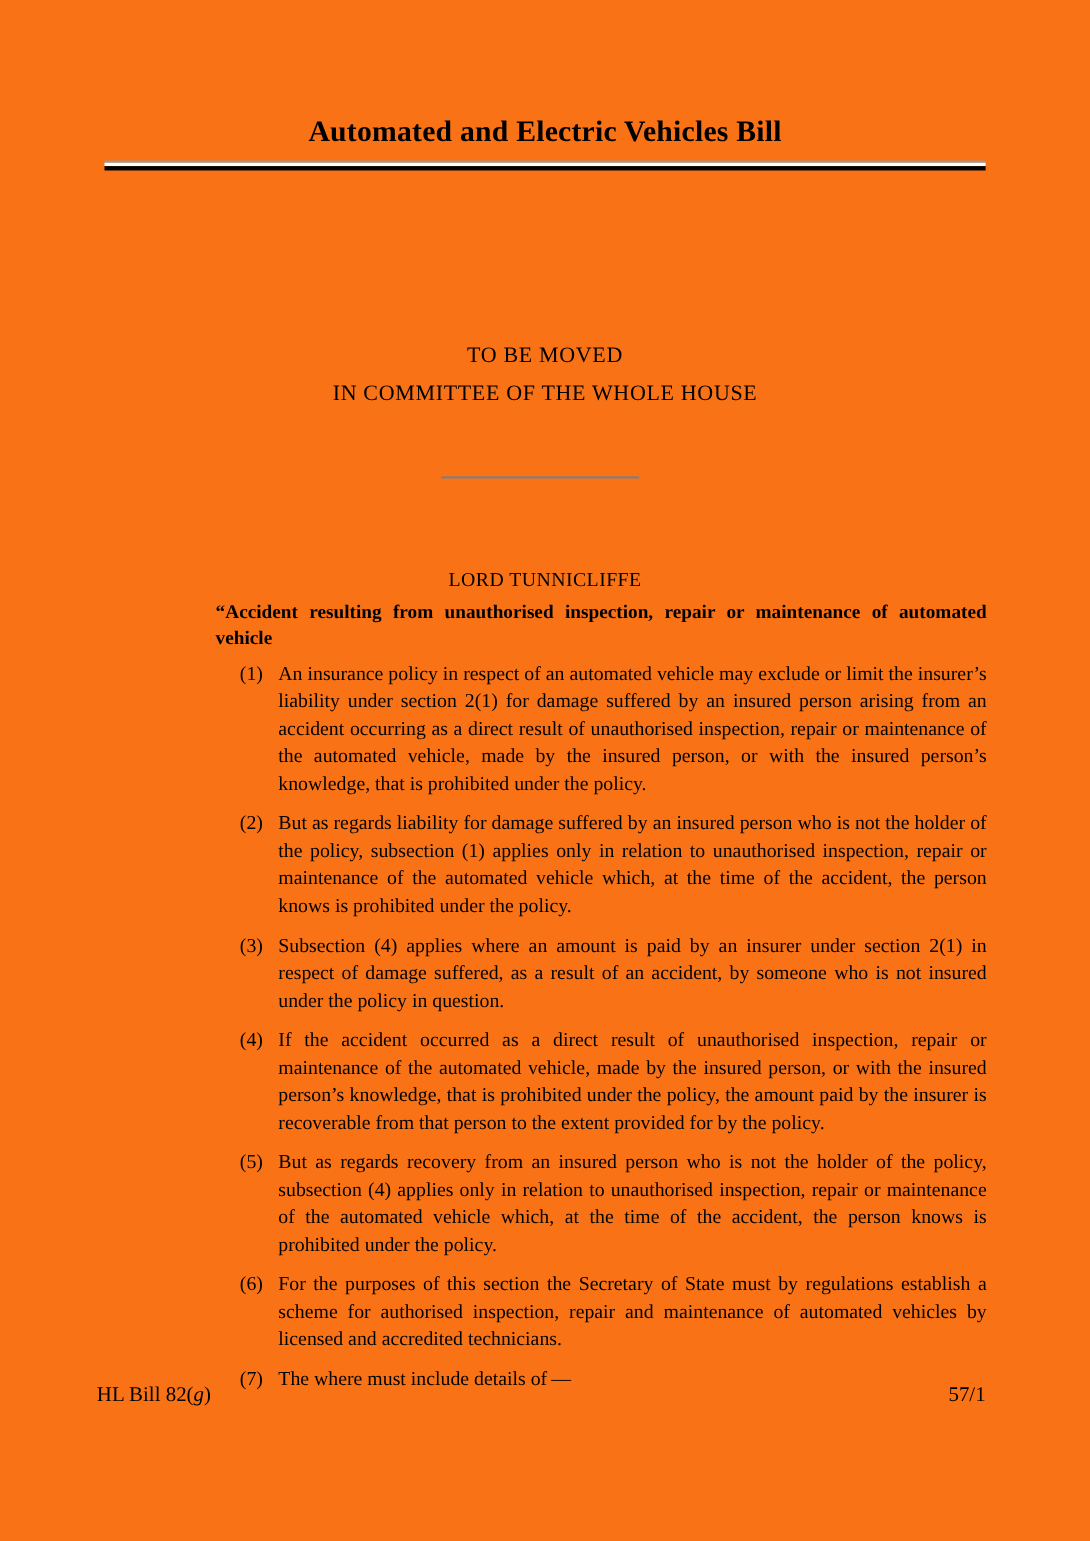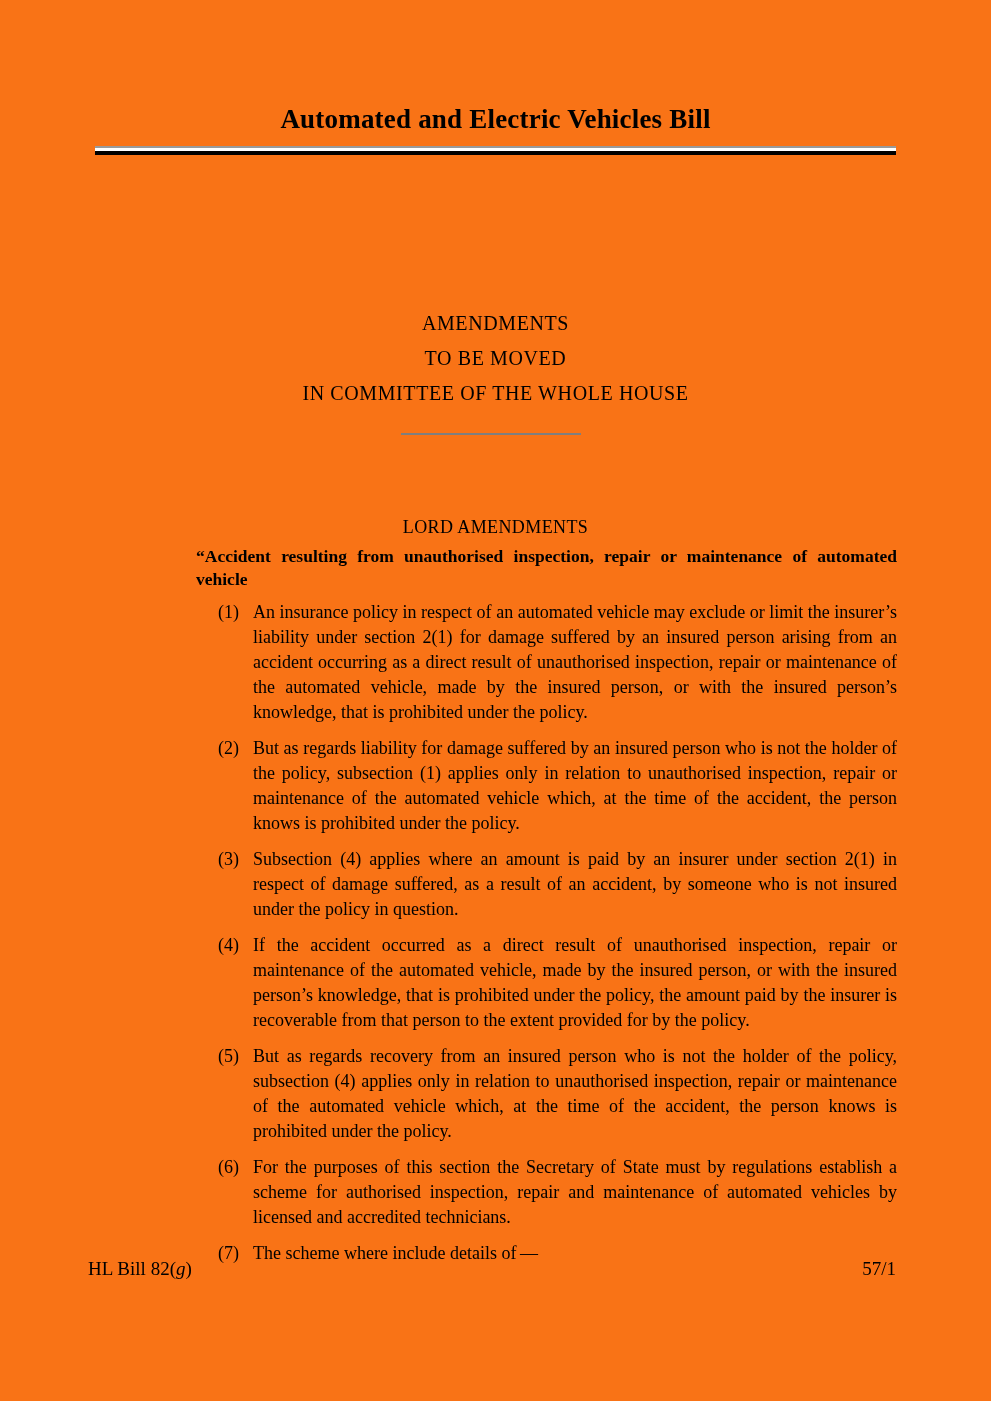--- a/index.html
+++ b/index.html
@@ -168,29 +168,28 @@
 
   <div class="doc-title">Automated and Electric Vehicles Bill</div>
 
   <div class="rule-double">
     <div class="thin"></div>
     <div class="gap"></div>
     <div class="thick"></div>
   </div>
 
   <div class="amend-block">
-    <div class="amend-line">AMENDMENTS</div>
     <div class="amend-line">TO BE MOVED</div>
     <div class="amend-line">IN COMMITTEE OF THE WHOLE HOUSE</div>
   </div>
 
   <div class="divider-short"></div>
 
 
-  <div class="sponsor">LORD AMENDMENTS</div>
+  <div class="sponsor">LORD TUNNICLIFFE</div>
 
   <div class="body-block">
 
 
     <div class="clause-heading">“Accident resulting from unauthorised inspection, repair or maintenance of automated vehicle</div>
 
     <ol class="subsections">
 
       <li class="subsection">
         <span class="sub-num">(1)</span>
@@ -217,21 +216,21 @@
         <span class="sub-text">But as regards recovery from an insured person who is not the holder of the policy, subsection (4) applies only in relation to unauthorised inspection, repair or maintenance of the automated vehicle which, at the time of the accident, the person knows is prohibited under the policy.</span>
       </li>
 
       <li class="subsection">
         <span class="sub-num">(6)</span>
         <span class="sub-text">For the purposes of this section the Secretary of State must by regulations establish a scheme for authorised inspection, repair and maintenance of automated vehicles by licensed and accredited technicians.</span>
       </li>
 
       <li class="subsection">
         <span class="sub-num">(7)</span>
-        <span class="sub-text no-justify">The scheme where include details of —</span>
+        <span class="sub-text no-justify">The where must include details of —</span>
       </li>
 
     </ol>
   </div>
 
   <div class="footer">
     <div><span>HL Bill 82(</span><span class="footer-ital">g</span><span>)</span></div>
     <div>57/1</div>
   </div>
 

